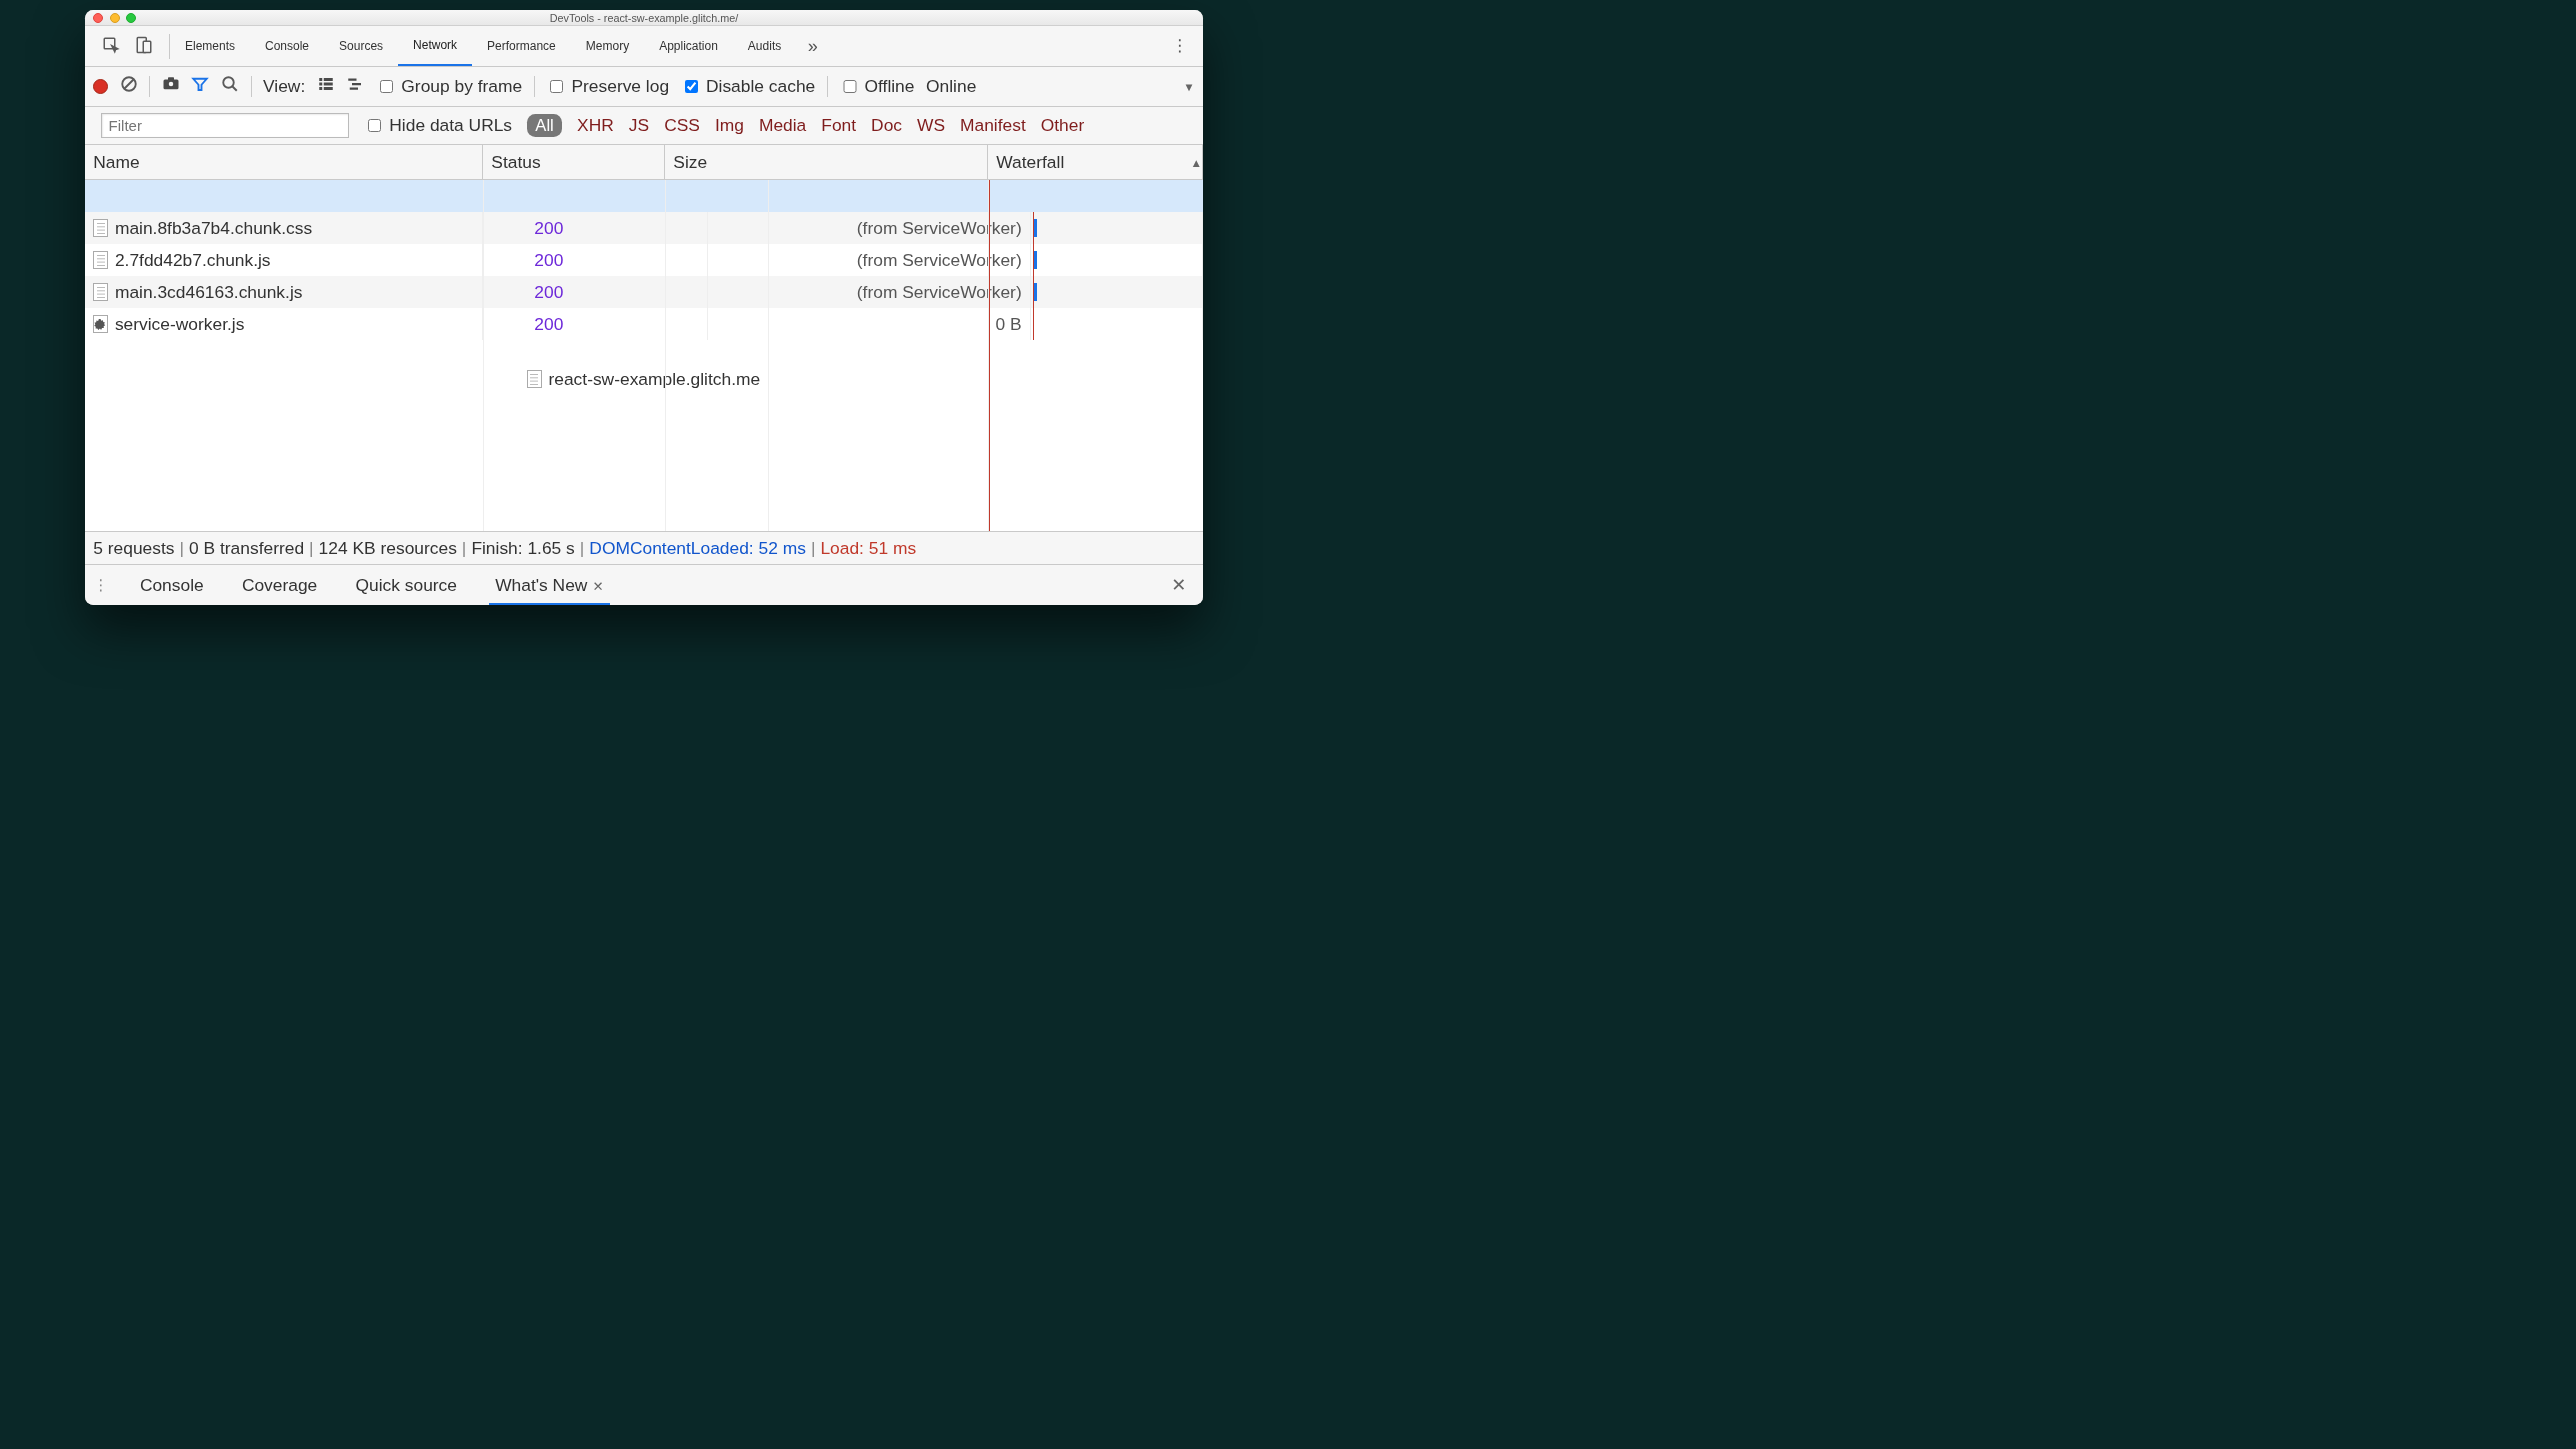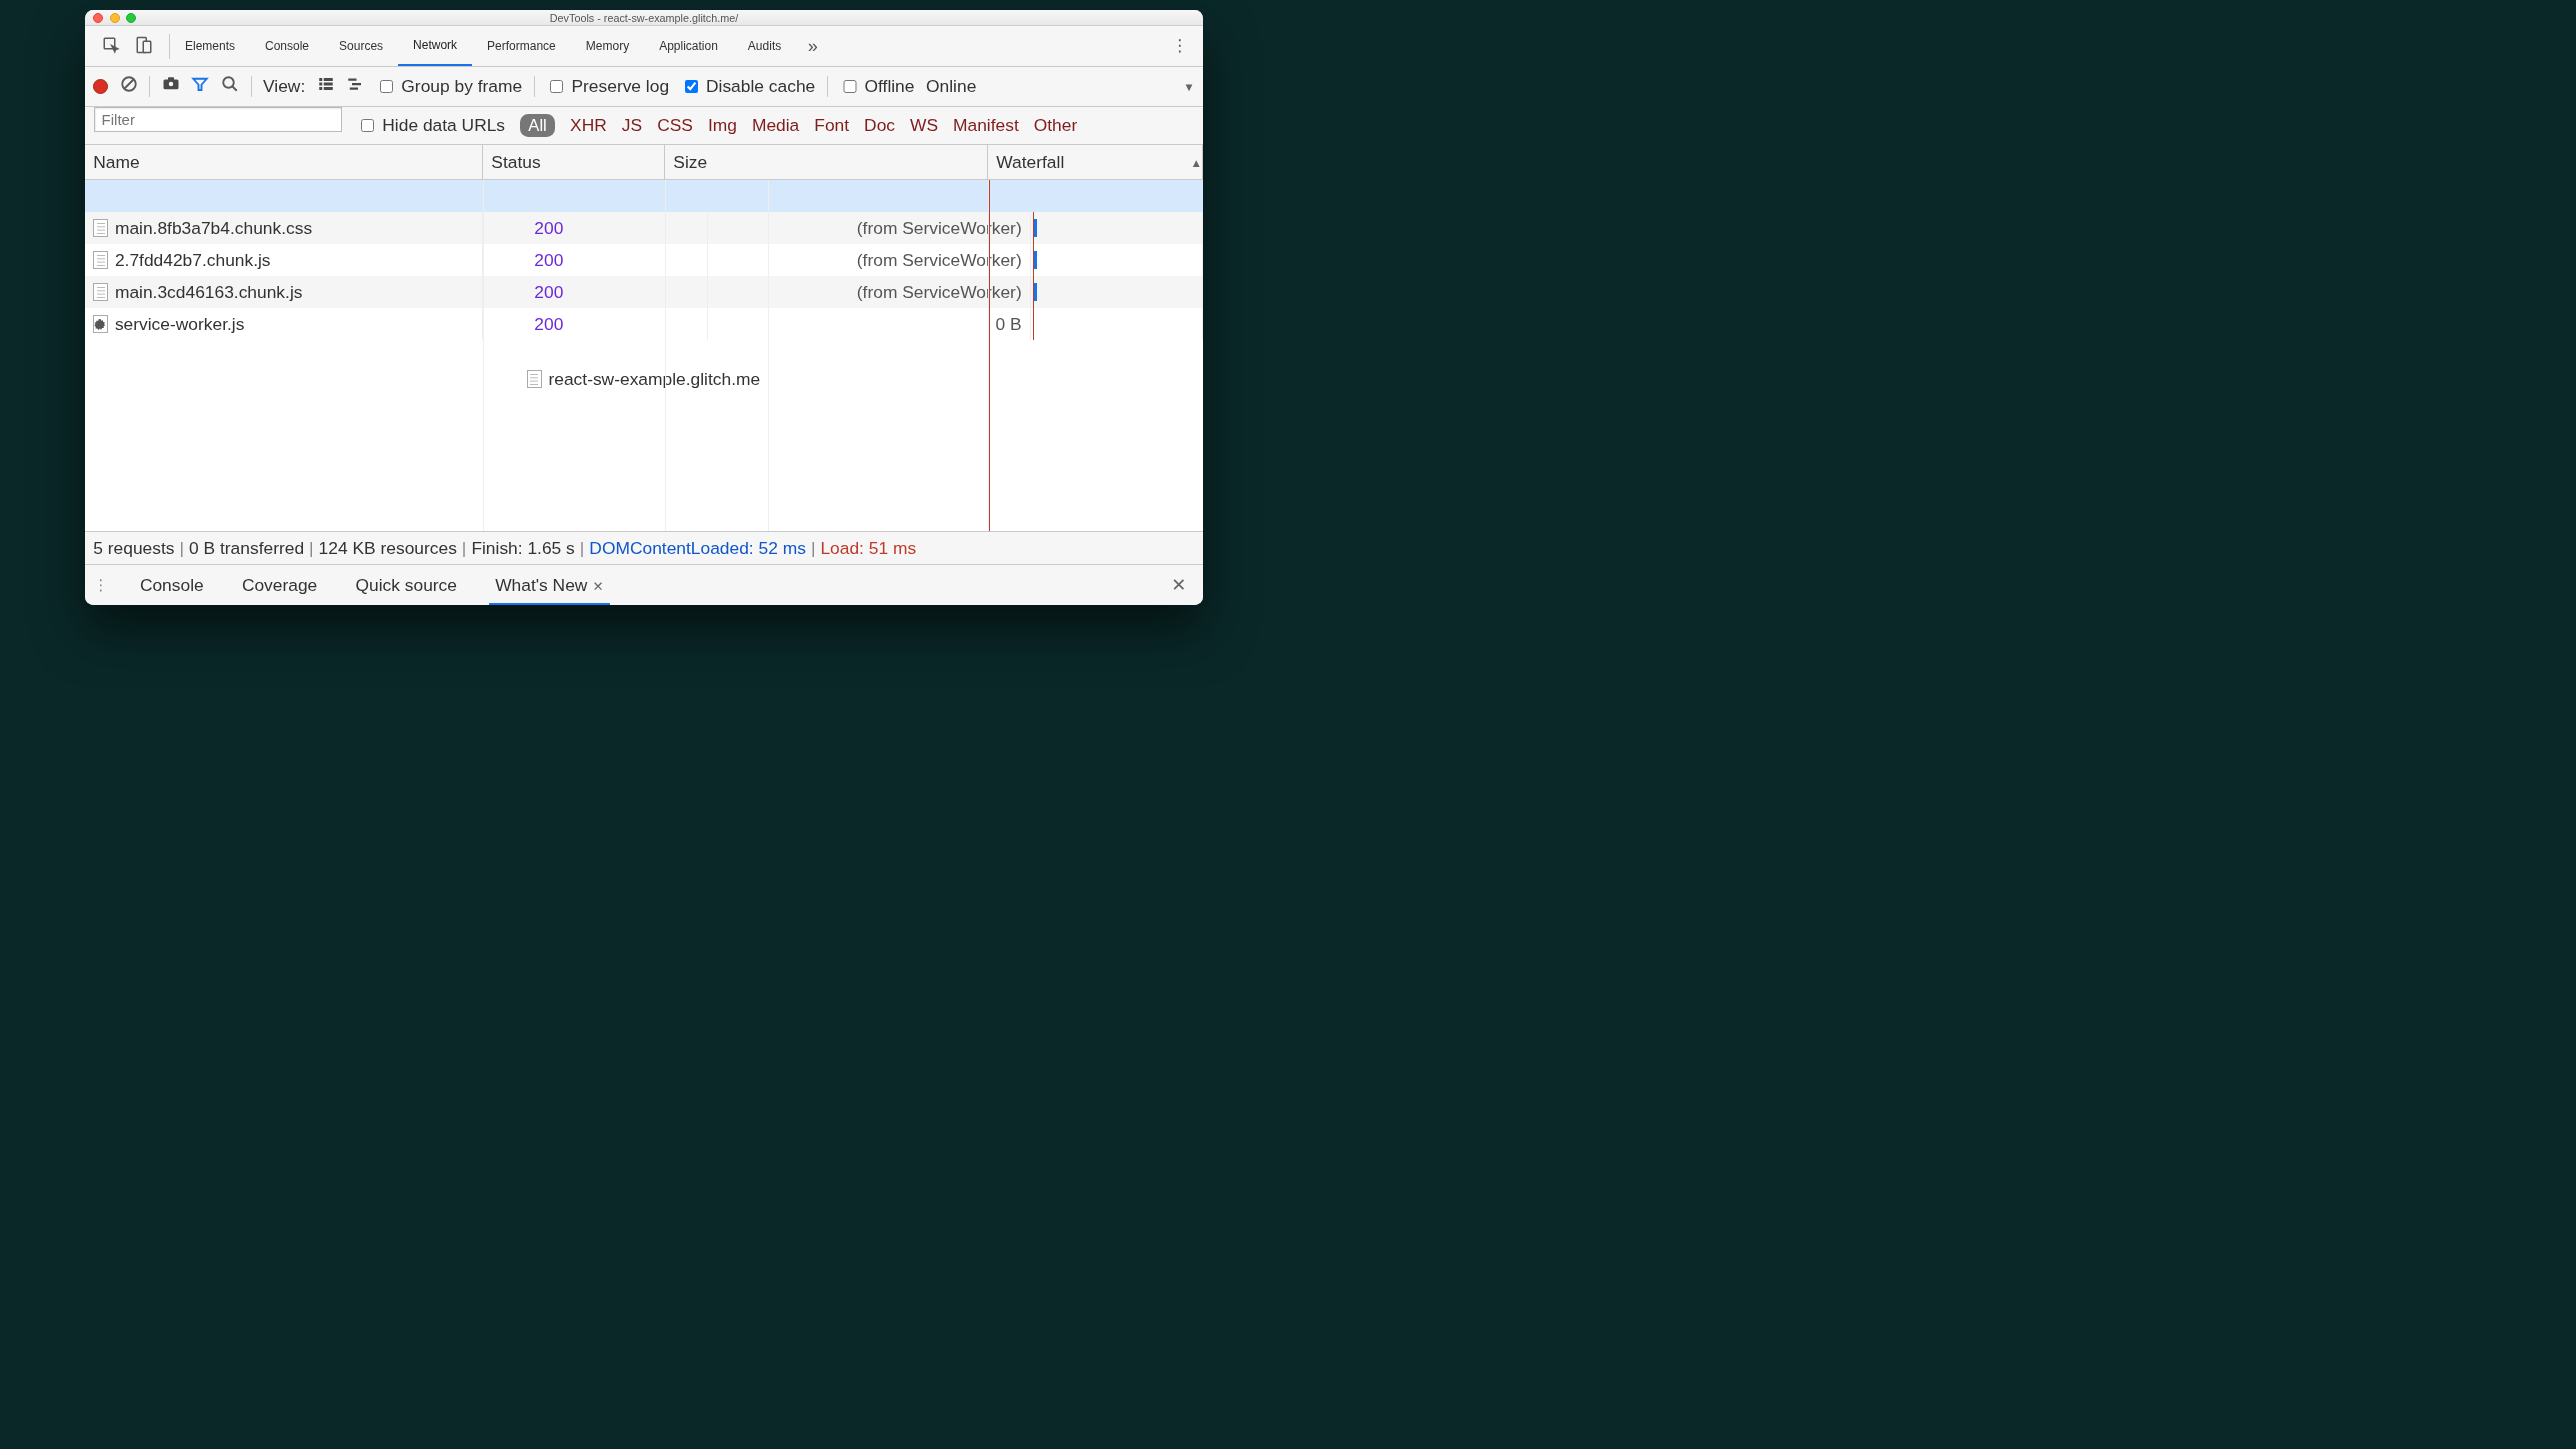--- a/index.html
+++ b/index.html
@@ -47,21 +47,21 @@
   .more{padding:0 11.6px;color:#555;font-size:18px;}
   .kebab{padding:0 13.3px;color:#555;font-size:16.6px;letter-spacing:1.7px;}
   
   .toolbar{display:flex;align-items:center;height:40px;border-bottom:0.8px solid var(--border);background:var(--win);padding:0 8.3px;gap:11.6px;font-size:17.4px;color:#333;}
   .toolbar .sep{width:0.8px;height:21.5px;background:var(--border);}
   .toolbar svg{width:18px;height:18px;}
   .record{width:15px;height:15px;border-radius:50%;background:#d93025;border:1.7px solid #a52718;}
   .chk{display:flex;align-items:center;gap:5px;}
   .chk input{width:13.3px;height:13.3px;}
   
-  .filterbar{display:flex;height:38px;border-bottom:0.8px solid var(--border);background:var(--win);padding:0 9px;gap:15px;font-size:17.4px;color:#333;}
+  .filterbar{display:flex;align-items:center;height:38px;border-bottom:0.8px solid var(--border);background:var(--win);padding:0 16px;gap:15px;font-size:17.4px;color:#333;}
   .filterbar input.filter{width:248px;height:25px;background:#fff;border:0.8px solid #bbb;padding:0 6.6px;font-size:15px;color:#333;box-shadow:inset 0.8px 0.8px 1.7px rgba(0,0,0,.1);}
   .pill{background:#777;color:#fff;border-radius:8.3px;padding:1.7px 8.3px;font-size:16.6px;}
   .ftype{color:#7f1d1d;cursor:pointer;}
   
   .grid{flex:1;display:flex;flex-direction:column;background:#fff;min-height:0;}
   .ghead{display:flex;height:35px;border-bottom:0.8px solid var(--border);background:var(--win);font-size:17.4px;color:#333;}
   .ghead .col{padding:6.6px 8.3px;border-right:0.8px solid var(--border);}
   .col.name{flex:0 0 398px;}
   .col.status{flex:0 0 182px;}
   .col.size{flex:0 0 323px;text-align:left;}

